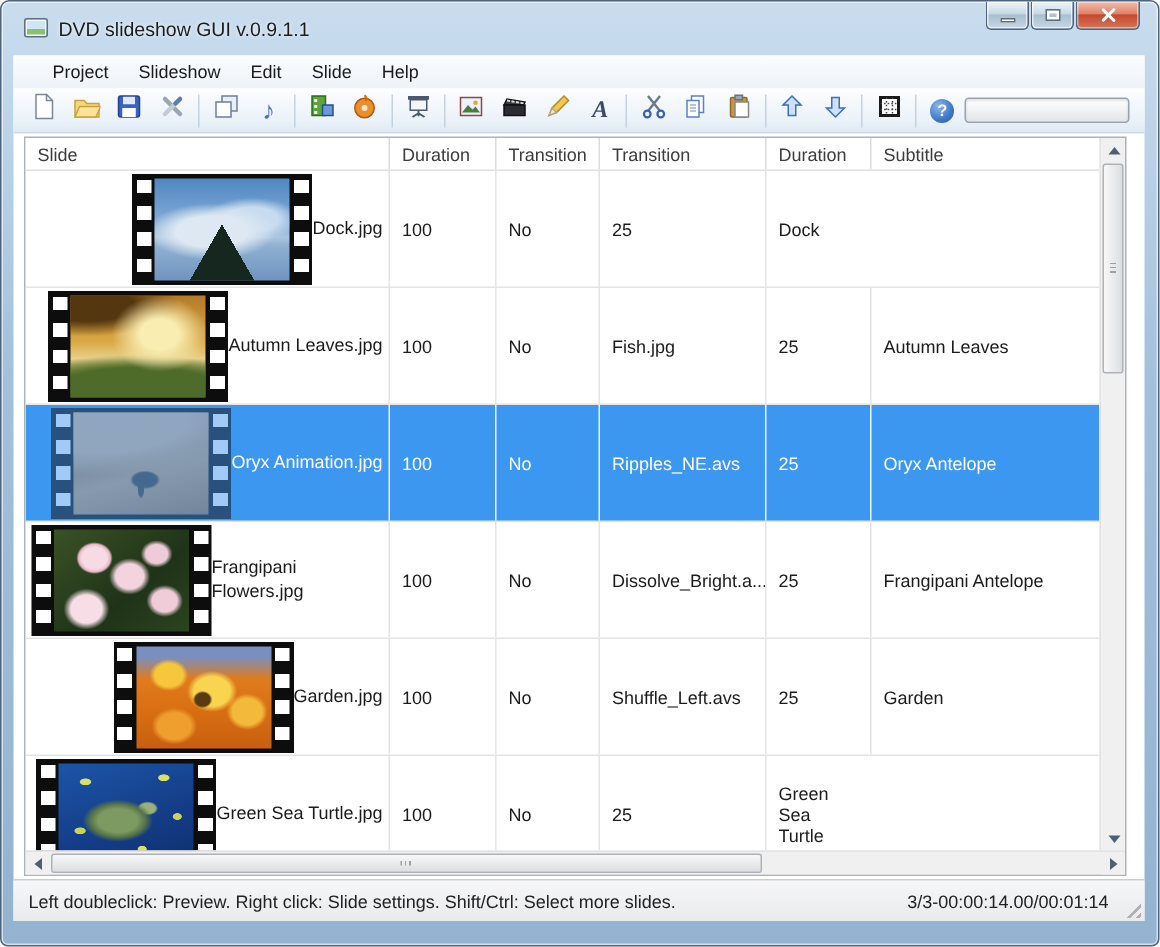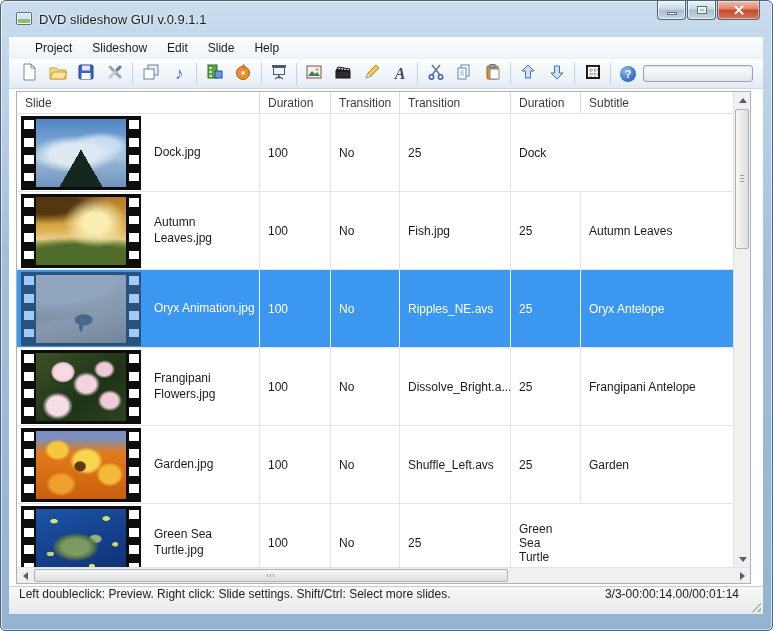--- a/index.html
+++ b/index.html
@@ -37,21 +37,21 @@
 
   
   .table-wrap{position:absolute; top:54px; left:7px; right:12px; bottom:30px; border:1px solid #aab2ba; background:#fff; overflow:hidden;}
   .thead{display:grid; grid-template-columns:242px 71px 69px 111px 70px 1fr; height:22px; margin-right:17px; border-bottom:1px solid #e0e0e0; background:#fff;}
   .th{display:flex; align-items:center; padding:0 8px; font-size:12px; color:#3c3c3c; border-left:1px solid #dcdcdc; overflow:hidden; white-space:nowrap;}
   .th:first-child{border-left:none;}
   .tbody{margin-right:17px; overflow:hidden; height:calc(100% - 38px);}
   .row{display:grid; grid-template-columns:242px 71px 69px 111px 70px 1fr; height:78px; border-bottom:1px solid #e4e4e4; background:#fff; color:#1b1b1b;}
   .cell{display:flex; align-items:center; padding:0 8px; font-size:12px; border-left:1px solid #e4e4e4; overflow:hidden;}
   .cell:first-child{border-left:none;}
-  .slide-cell{padding:0 4px; gap:13px;}
+  .slide-cell{padding:0 4px; gap:0;justify-content:flex-end;}
   .fname{line-height:1.3;}
   .row.selected{background:#3b97f0; color:#fff;}
   .row.selected .cell{border-left-color:rgba(255,255,255,.9);}
 
   
   .thumb{position:relative; width:120px; height:74px; background:#0d0d0d; display:flex; flex:0 0 auto;}
   .holes{width:15px; padding:3px 2.5px; background-image:repeating-linear-gradient(to bottom, rgba(0,0,0,0) 0 4px, #fff 4px 13px, rgba(0,0,0,0) 13px 17.5px); background-clip:content-box;}
   .pic{flex:1; margin:3px 0;}
   .row.selected .thumb::after{content:""; position:absolute; inset:0; background:rgba(70,150,238,.5);}
 
@@ -107,21 +107,21 @@
   .hthumb{position:absolute; top:1px; bottom:1px; left:17px; width:474px; border:1px solid #aeb2b8; border-radius:2px; background:linear-gradient(#f8f8f8,#dcdee0);}
   .hthumb::after{content:""; position:absolute; top:4px; bottom:4px; left:50%; margin-left:-4px; width:8px;
      background-image:repeating-linear-gradient(to right, #9aa0a8 0 1px, rgba(0,0,0,0) 1px 3px);}
   .tri{width:0; height:0;}
   .tri.t-up{border-left:4px solid rgba(0,0,0,0); border-right:4px solid rgba(0,0,0,0); border-bottom:5px solid #4d6073;}
   .tri.t-down{border-left:4px solid rgba(0,0,0,0); border-right:4px solid rgba(0,0,0,0); border-top:5px solid #4d6073;}
   .tri.t-left{border-top:4px solid rgba(0,0,0,0); border-bottom:4px solid rgba(0,0,0,0); border-right:5px solid #4d6073;}
   .tri.t-right{border-top:4px solid rgba(0,0,0,0); border-bottom:4px solid rgba(0,0,0,0); border-left:5px solid #4d6073;}
 
   
-  .statusbar{position:absolute; left:0; right:0; bottom:0; height:28px; background:linear-gradient(#f7f7f8,#e9eaec); border-top:1px solid #c9ccd1; display:flex; align-items:flex-start; padding:0 10px; font-size:12px; color:#222;margin-top:37px;}
+  .statusbar{position:absolute; left:0; right:0; bottom:0; height:28px; background:linear-gradient(#f7f7f8,#e9eaec); border-top:1px solid #c9ccd1; display:flex; align-items:center; padding:0 10px; font-size:12px; color:#222;margin-top:37px;}
   .status-hint{flex:1;}
   .status-pos{margin-right:14px;}
   .grip{position:absolute; right:2px; bottom:2px; width:12px; height:12px;
      background-image:repeating-linear-gradient(135deg, rgba(0,0,0,0) 0 2px, #aeb2b8 2px 4px);
      clip-path:polygon(100% 0, 100% 100%, 0 100%);}
 </style>
 </head>
 <body>
 
 <div class="window">

